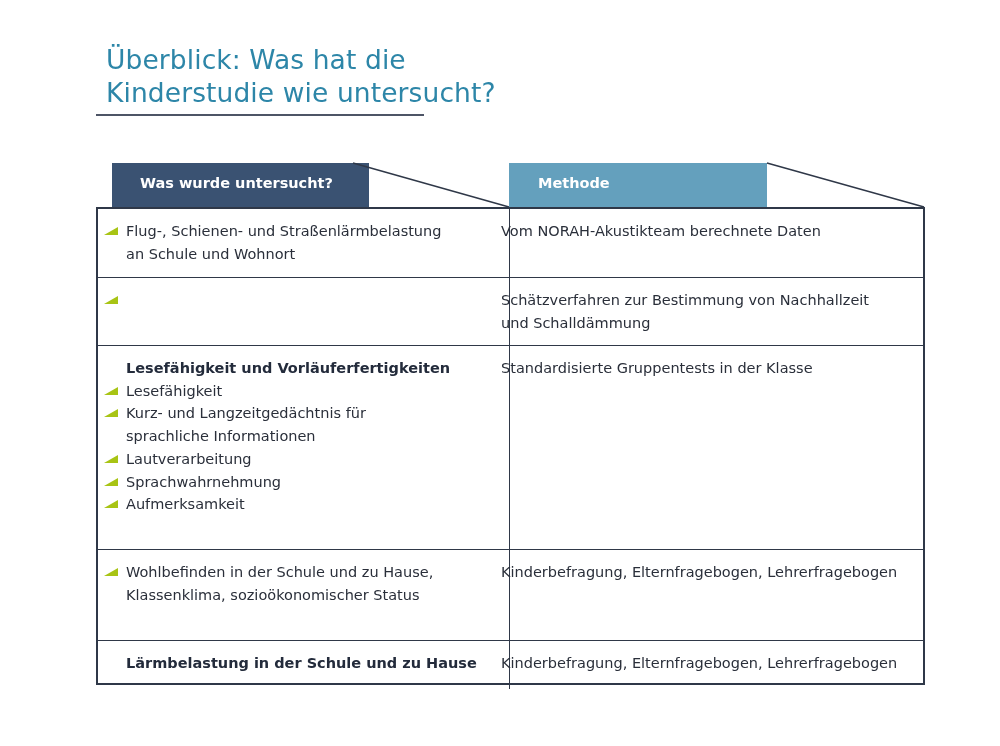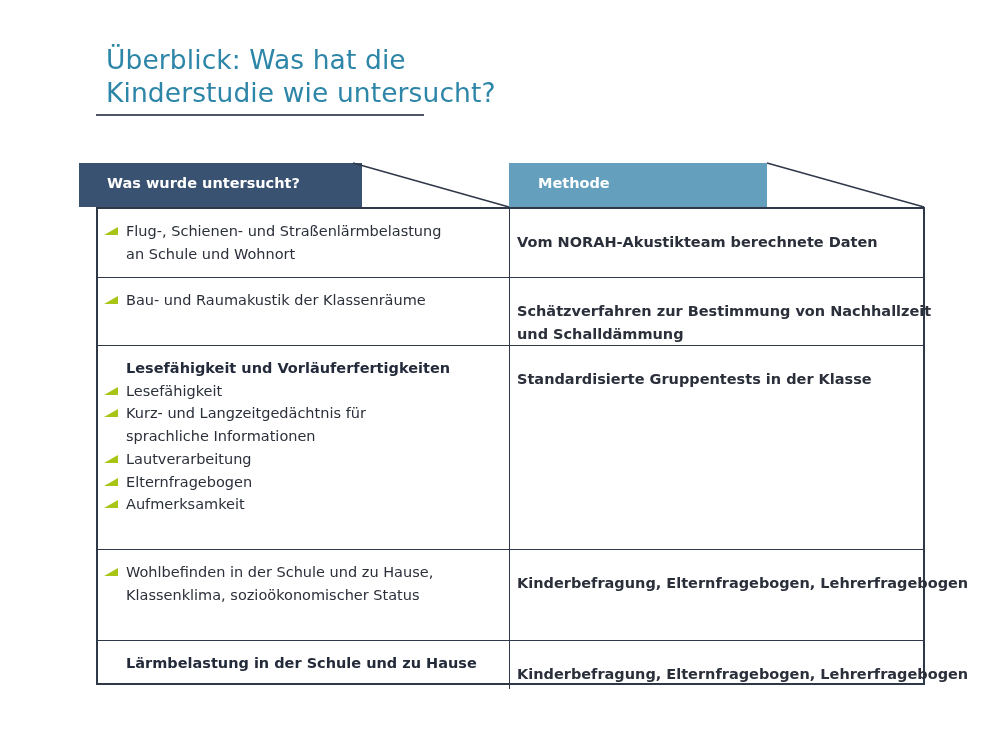--- a/index.html
+++ b/index.html
@@ -4,33 +4,33 @@
 <style>
   html, body { margin: 0; padding: 0; background: #ffffff; }
   body { width: 1000px; height: 746px; position: relative; overflow: hidden;
          font-family: "DejaVu Sans", "Liberation Sans", sans-serif; color: #2a2f3a; }
   .title { position: absolute; left: 96px; top: 33px; margin: 10px; font-weight: normal;
            font-size: 26.5px; line-height: 33px; color: #2d86a8; letter-spacing: 0.1px; }
   .title span { display: block; }
   .rule { position: absolute; left: 96px; top: 114px; width: 328px; height: 2px; background: #4d5566; }
 
   .hdr { position: absolute; top: 163px; height: 44px; box-sizing: border-box; }
-  .hdr-left { left: 79px; width: 283px; background: #3a5272; }
+  .hdr-left { left: 112px; width: 257px; background: #3a5272; }
   .hdr-right { left: 509px; width: 258px; background: #64a0bd; }
   .hdr .lbl { position: absolute; left: 28px; top: 12px; font-weight: bold; font-size: 14.5px; color: #ffffff; }
   .hdr-right .lbl { left: 29px; }
   .wedge { position: absolute; top: 162px; }
 
   .tbl { position: absolute; left: 96px; top: 207px; width: 829px; height: 478px;
          box-sizing: border-box; border: 2px solid #2f3848; }
   .row { position: absolute; left: 0; width: 825px; box-sizing: border-box; }
   .row.sep { border-top: 1.5px solid #2f3848; }
   .cell { position: absolute; top: 0; height: 100%; box-sizing: border-box; }
   .cl { left: 0; width: 412px; border-right: 1.5px solid #2f3848; padding: 11px 4px 0 28px; }
-  .cr { left: 412px; width: 413px; padding: 22px 0 0 7px; font-weight: bold; }
+  .cr { left: 396px; width: 413px; padding: 11px 0 0 7px; }
   .line { font-size: 14.5px; line-height: 22.7px; color: #2a2f3a; position: relative; white-space: nowrap; }
   .line.bold { font-weight: bold; color: #232b3b; }
   .bul { position: absolute; left: -22px; top: 7px; width: 14px; height: 8px; }
   .txt { display: inline; }
 </style>
 </head>
 <body>
 
 <h1 class="title">
   <span>Überblick: Was hat die</span>
@@ -69,21 +69,20 @@
       <div class="line">Vom NORAH-Akustikteam berechnete Daten</div>
     </div>
   </div>
 
   <div class="row sep" style="top:68px; height:68px;">
     <div class="cell cl">
       <div class="line">
         <svg class="bul" viewBox="0 0 14 8">
             <polygon points="0,8 14,0 14,8" fill="#a8c414"></polygon>
           </svg>
-        <span class="txt">Bau- und Raumakustik der Klassenräume</span>
       </div>
     </div>
     <div class="cell cr">
       <div class="line">Schätzverfahren zur Bestimmung von Nachhallzeit</div>
       <div class="line">und Schalldämmung</div>
     </div>
   </div>
 
   <div class="row sep" style="top:136px; height:204px;">
     <div class="cell cl">
@@ -106,21 +105,21 @@
       <div class="line">
         <svg class="bul" viewBox="0 0 14 8">
             <polygon points="0,8 14,0 14,8" fill="#a8c414"></polygon>
           </svg>
         <span class="txt">Lautverarbeitung</span>
       </div>
       <div class="line">
         <svg class="bul" viewBox="0 0 14 8">
             <polygon points="0,8 14,0 14,8" fill="#a8c414"></polygon>
           </svg>
-        <span class="txt">Elternfragebogen</span>
+        <span class="txt">Sprachwahrnehmung</span>
       </div>
       <div class="line">
         <svg class="bul" viewBox="0 0 14 8">
             <polygon points="0,8 14,0 14,8" fill="#a8c414"></polygon>
           </svg>
         <span class="txt">Aufmerksamkeit</span>
       </div>
     </div>
     <div class="cell cr">
       <div class="line">Standardisierte Gruppentests in der Klasse</div>

